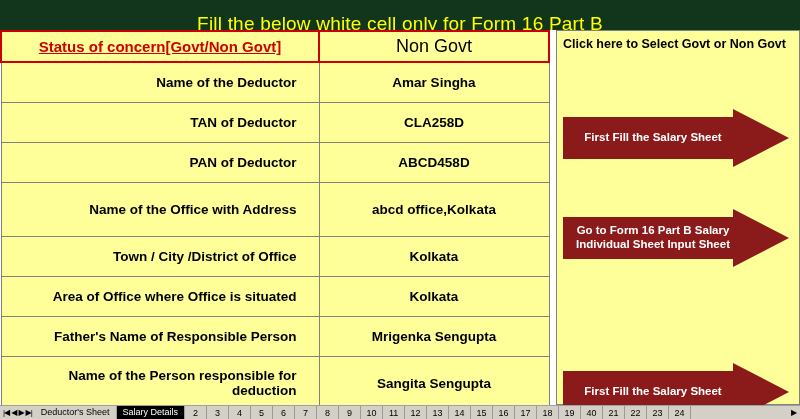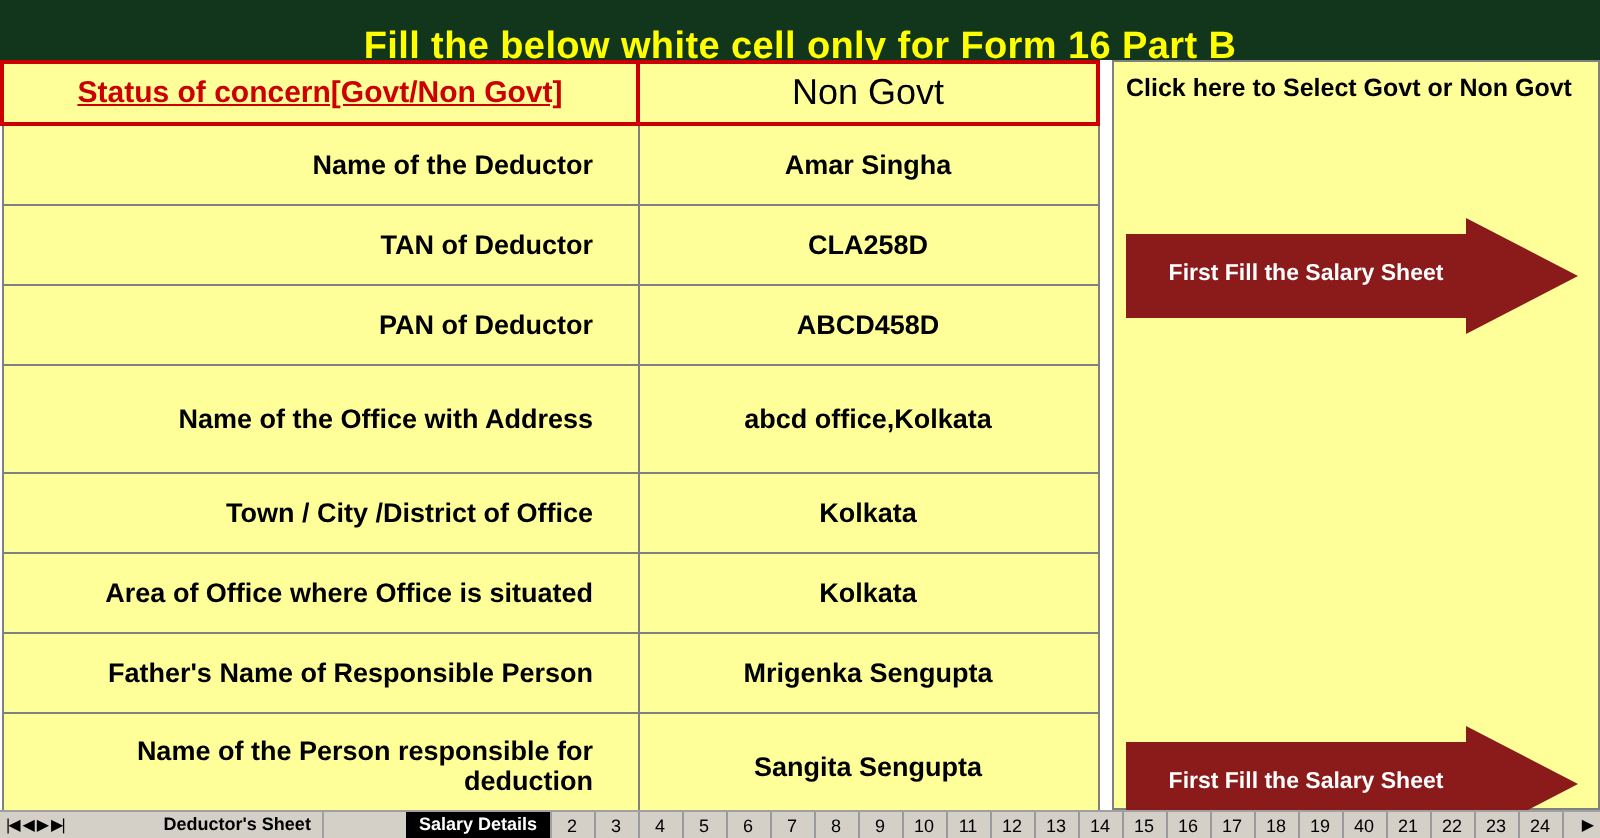--- a/index.html
+++ b/index.html
@@ -17,21 +17,21 @@
   }
 
   
   .title-banner {
     position: absolute;
     left: 0; top: 0;
     width: 800px; height: 48px;
     background: #11361b;
     color: #ffff00;
     font-size: 19px;
-    font-weight: bold;
+    font-weight: normal;
     display: flex;
     align-items: center;
     justify-content: center;
     letter-spacing: .2px;
   }
 
   
   .sheet {
     position: absolute;
     left: 0; top: 30px;
@@ -166,25 +166,24 @@
     font-size: 8px;
     letter-spacing: -1px;
   }
   .nav-arrows span { padding: 0 1px; }
   .sheet-tab {
     padding: 0 6px;
     height: 13px;
     line-height: 13px;
     background: #d4d0c8;
     border-right: 1px solid #a0a0a0;
-    font-weight: bold;
+    font-weight: normal;
     font-size: 9px;
     color: #000;
     white-space: nowrap;
-    margin-left: 41px;
   }
   .sheet-tab.active {
     background: #000000;
     color: #ffffff;
   }
   .colstrip {
     flex: 1;
     display: flex;
     align-items: center;
     height: 14px;
@@ -260,20 +259,25 @@
 
     <div class="right-panel">
       <div class="note-box">Click here to Select Govt or Non Govt</div>
 
       <div class="arrow-banner" id="arrow1">
         <div class="body"></div>
         <div class="head"></div>
         <div class="txt">First Fill the Salary Sheet</div>
       </div>
 
+      <div class="arrow-banner" id="arrow2">
+        <div class="body"></div>
+        <div class="head"></div>
+        <div class="txt">Go to Form 16 Part B Salary Individual Sheet Input Sheet</div>
+      </div>
 
       <div class="arrow-banner" id="arrow3">
         <div class="body"></div>
         <div class="head"></div>
         <div class="txt">First Fill the Salary Sheet</div>
       </div>
     </div>
 
   </div>
 

